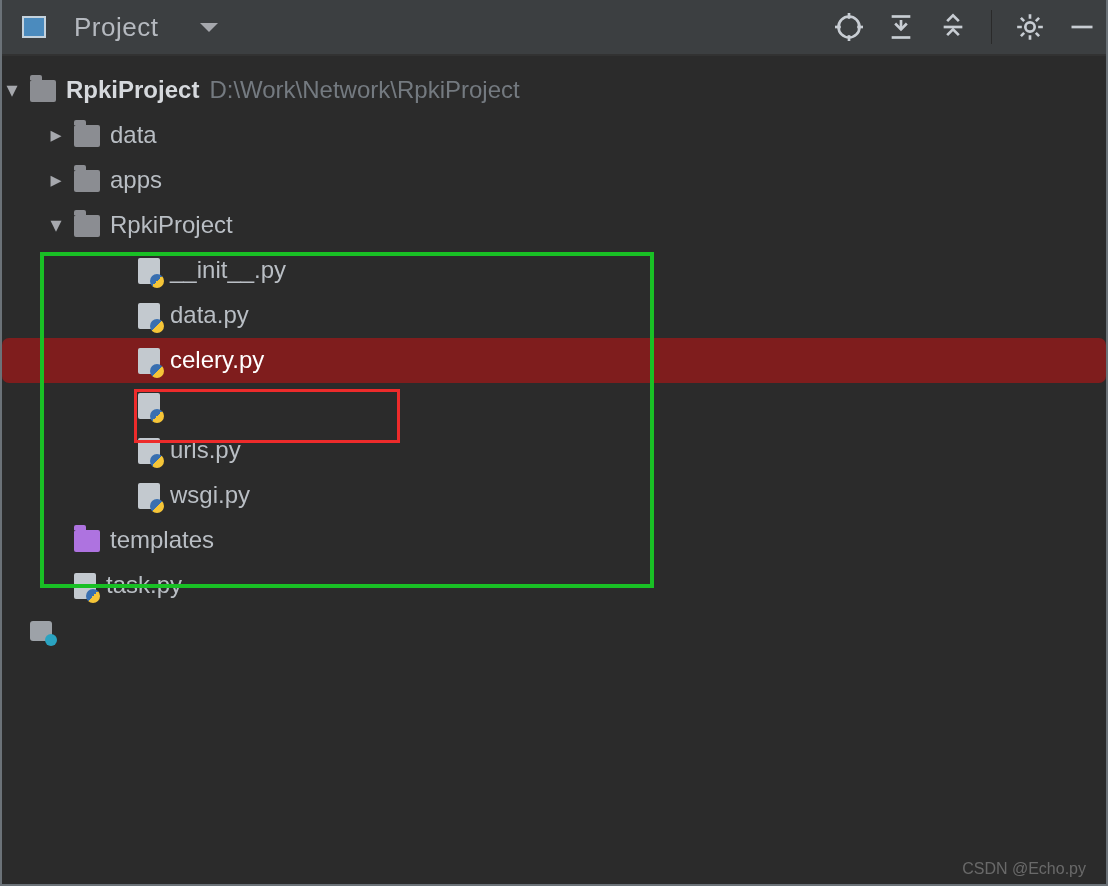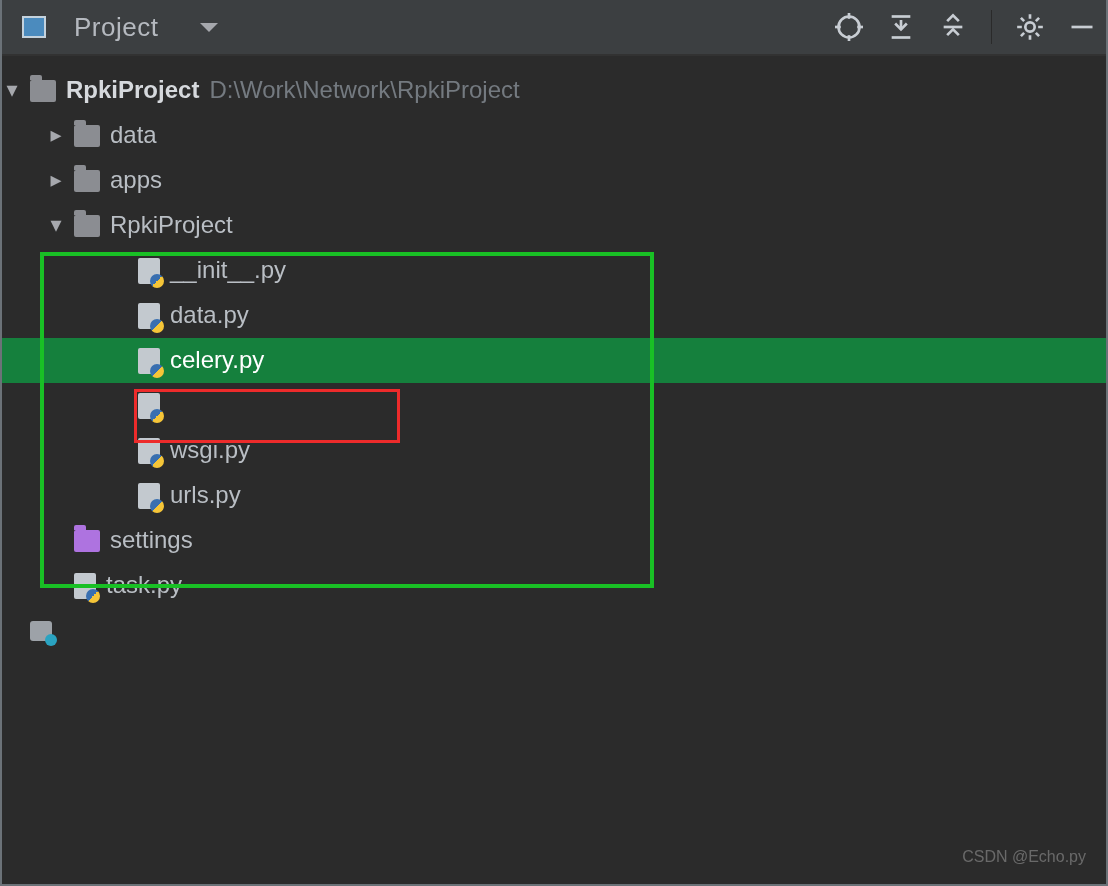--- a/index.html
+++ b/index.html
@@ -50,21 +50,21 @@
   
   .tree { padding-top: 12px; font-size: 24px; line-height: 1.45; position:relative;}
   .row {
     height: 45px;
     display:flex;
     align-items:center;
     white-space: nowrap;
     position:relative;
   }
   .row > .indent { display:inline-block; }
-  .row.sel { background:#15803d; color:#fff;}
+  .row.sel { background:#7f1d1d; color:#fff;border-radius:7px;}
   .arw {
     width:20px; display:inline-flex; justify-content:center;
     color:#a6a8ad; font-size:18px;
     cursor:pointer;
   }
   .arw.down::before { content:"▾"; }
   .arw.right::before { content:"▸"; }
   .arw.none { visibility:hidden; }
   .arw.right::before,.arw.down::before{font-size:22px;position:relative;top:-1px;}
   .ico {
@@ -95,21 +95,21 @@
     pointer-events:none;
   }
   .hl-red{
     position:absolute;
     left:132px;top:333px;
     width:266px;height:54px;
     border:3px solid #ed2b2b;
     pointer-events:none;
   }
   .watermark{
-    position:absolute;right:20px;bottom:18px;
+    position:absolute;right:20px;bottom:6px;
     font-size:16px;color:rgba(220,220,220,.35);
     font-family:sans-serif;
   }
 </style>
 </head>
 <body>
 
 <div class="toolbar">
   <div class="title-wrap">
     <span class="title-icon"></span>
@@ -201,35 +201,35 @@
   <div class="row">
     <span class="indent" style="width:108px"></span>
     <span class="arw none"></span>
     <span class="ico py"></span>
   </div>
 
   <div class="row">
     <span class="indent" style="width:108px"></span>
     <span class="arw none"></span>
     <span class="ico py"></span>
+    <span class="label">urls.py</span>
+  </div>
+
+  <div class="row">
+    <span class="indent" style="width:108px"></span>
+    <span class="arw none"></span>
+    <span class="ico py"></span>
     <span class="label">wsgi.py</span>
   </div>
 
   <div class="row">
-    <span class="indent" style="width:108px"></span>
-    <span class="arw none"></span>
-    <span class="ico py"></span>
-    <span class="label">urls.py</span>
-  </div>
-
-  <div class="row">
     <span class="indent" style="width:44px"></span>
     <span class="arw none"></span>
     <span class="ico folder purple"></span>
-    <span class="label">settings</span>
+    <span class="label">templates</span>
   </div>
 
 
 
   <div class="row">
     <span class="indent" style="width:44px"></span>
     <span class="arw none"></span>
     <span class="ico py"></span>
     <span class="label">task.py</span>
   </div>

